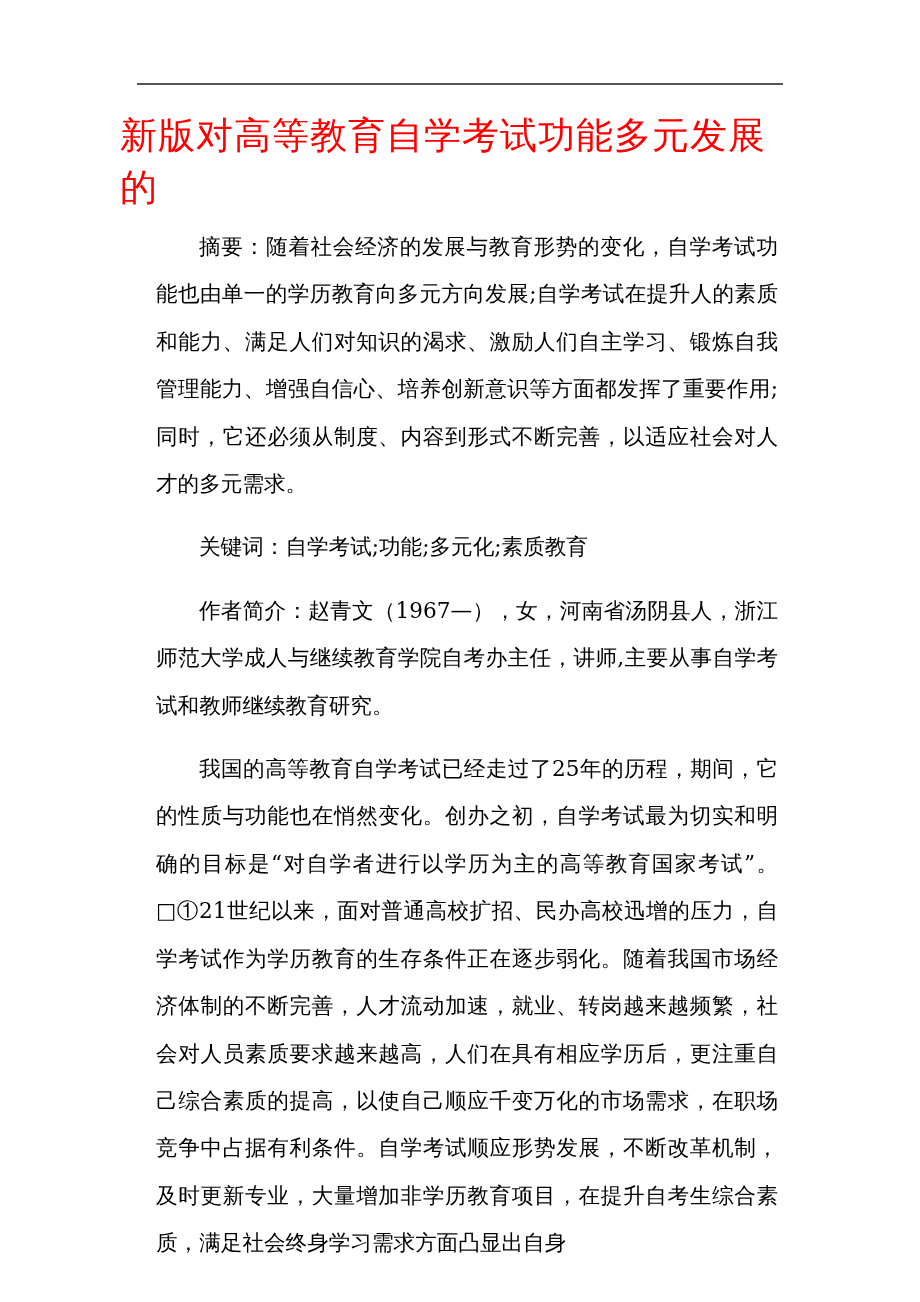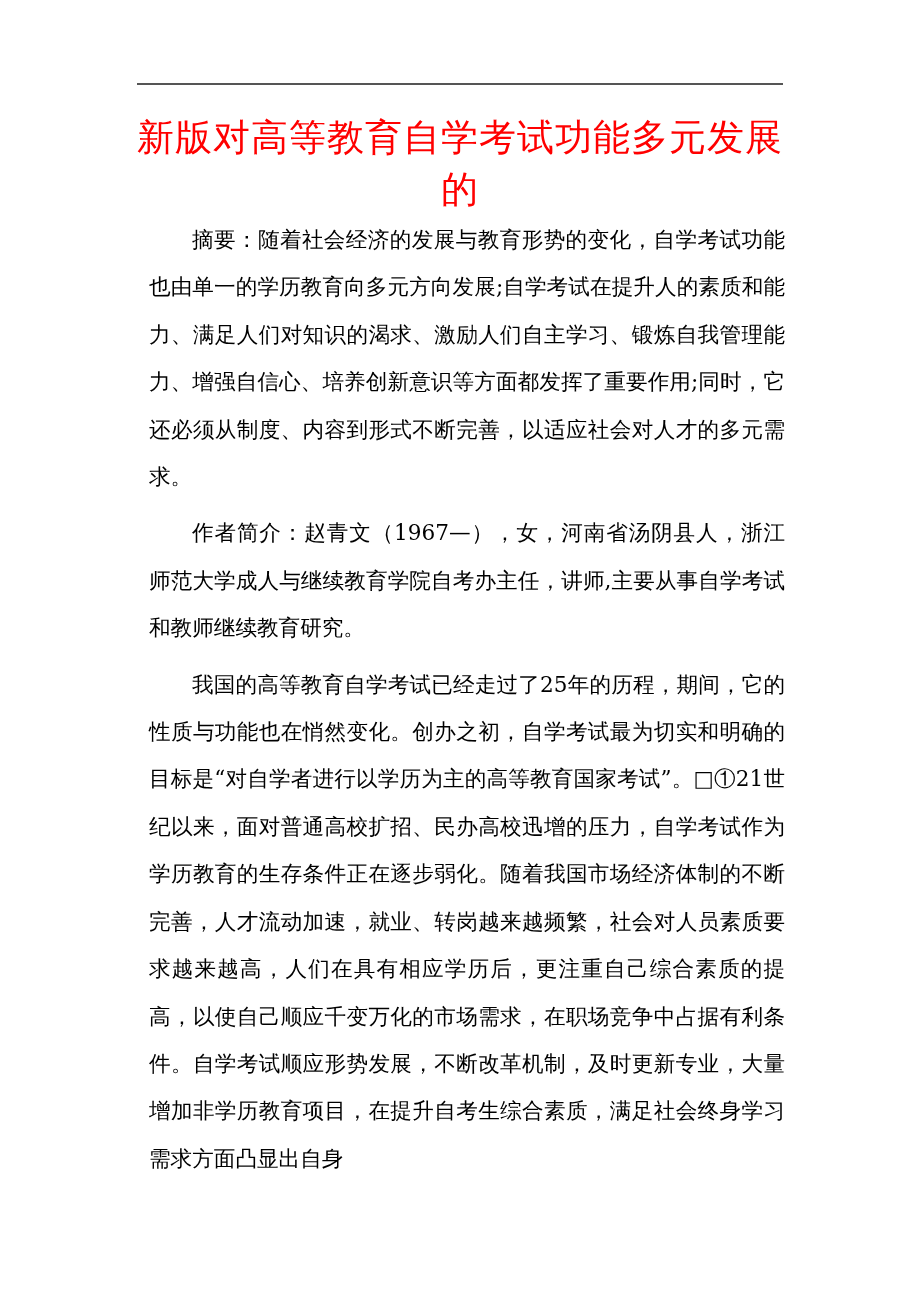--- a/index.html
+++ b/index.html
@@ -28,55 +28,55 @@
       top: 83px;
       width: 646px;
       height: 0;
       border-top: 2px solid #555555;
     }
     .title {
       position: absolute;
       left: 120px;
       width: 680px;
       top: 112px;
-      text-align: center;
       color: #ff0000;
-      font-family: Liberation Sans, sans-serif;
+      font-family: Liberation Mono, monospace;
       font-size: 37px;
       line-height: 52px;
       letter-spacing: 1px;
       font-weight: normal;
       margin: 0;
     }
     .body-text {
       position: absolute;
       left: 140px;
       top: 207px;
       width: 654px;
       font-size: 21.6px;
       line-height: 47.4px;
       text-align: justify;
       text-justify: inter-character;
     }
     .body-text p {
-      margin: 9px;
+      margin: 16px;
       padding: 0;
     }
     .indent {
       text-indent: 43px;
     }
   </style>
 </head>
 <body>
 
 <div class="page">
   <div class="top-rule"></div>
 
   <h1 class="title">
     <span>新版对高等教育自学考试功能多元发展的</span><br>
   </h1>
 
   <div class="body-text">
     <p class="indent">摘要：随着社会经济的发展与教育形势的变化，自学考试功能也由单一的学历教育向多元方向发展;自学考试在提升人的素质和能力、满足人们对知识的渴求、激励人们自主学习、锻炼自我管理能力、增强自信心、培养创新意识等方面都发挥了重要作用;同时，它还必须从制度、内容到形式不断完善，以适应社会对人才的多元需求。</p>
+    <p class="indent">关键词：自学考试;功能;多元化;素质教育</p>
     <p class="indent">作者简介：赵青文（1967—），女，河南省汤阴县人，浙江师范大学成人与继续教育学院自考办主任，讲师,主要从事自学考试和教师继续教育研究。</p>
     <p class="indent">我国的高等教育自学考试已经走过了25年的历程，期间，它的性质与功能也在悄然变化。创办之初，自学考试最为切实和明确的目标是“对自学者进行以学历为主的高等教育国家考试”。□①21世纪以来，面对普通高校扩招、民办高校迅增的压力，自学考试作为学历教育的生存条件正在逐步弱化。随着我国市场经济体制的不断完善，人才流动加速，就业、转岗越来越频繁，社会对人员素质要求越来越高，人们在具有相应学历后，更注重自己综合素质的提高，以使自己顺应千变万化的市场需求，在职场竞争中占据有利条件。自学考试顺应形势发展，不断改革机制，及时更新专业，大量增加非学历教育项目，在提升自考生综合素质，满足社会终身学习需求方面凸显出自身</p>
   </div>
 </div>
 
 </body></html>

